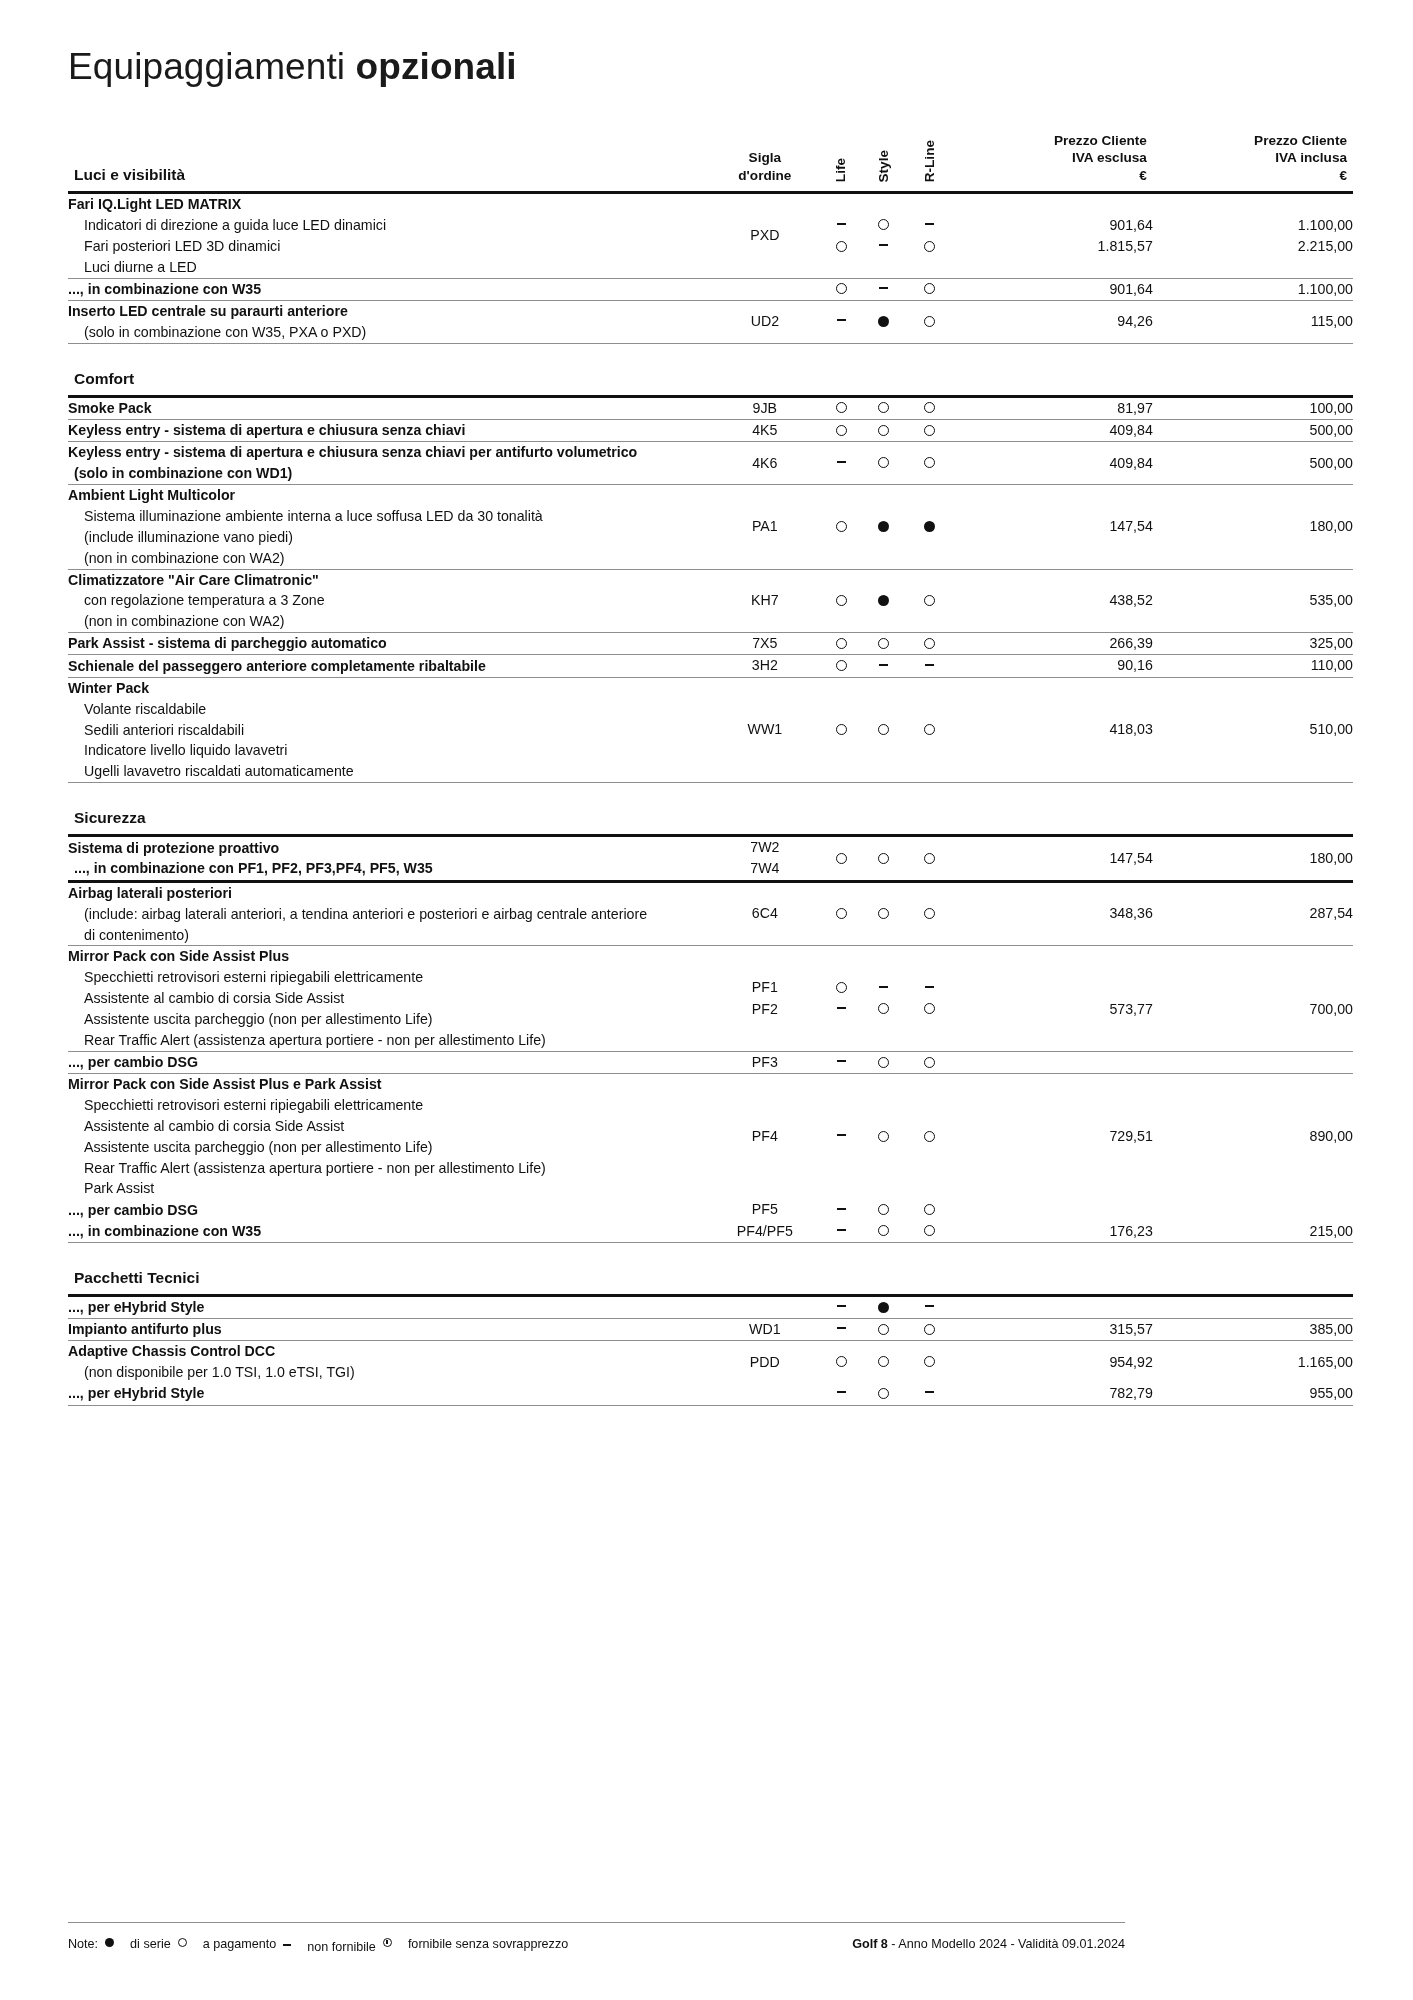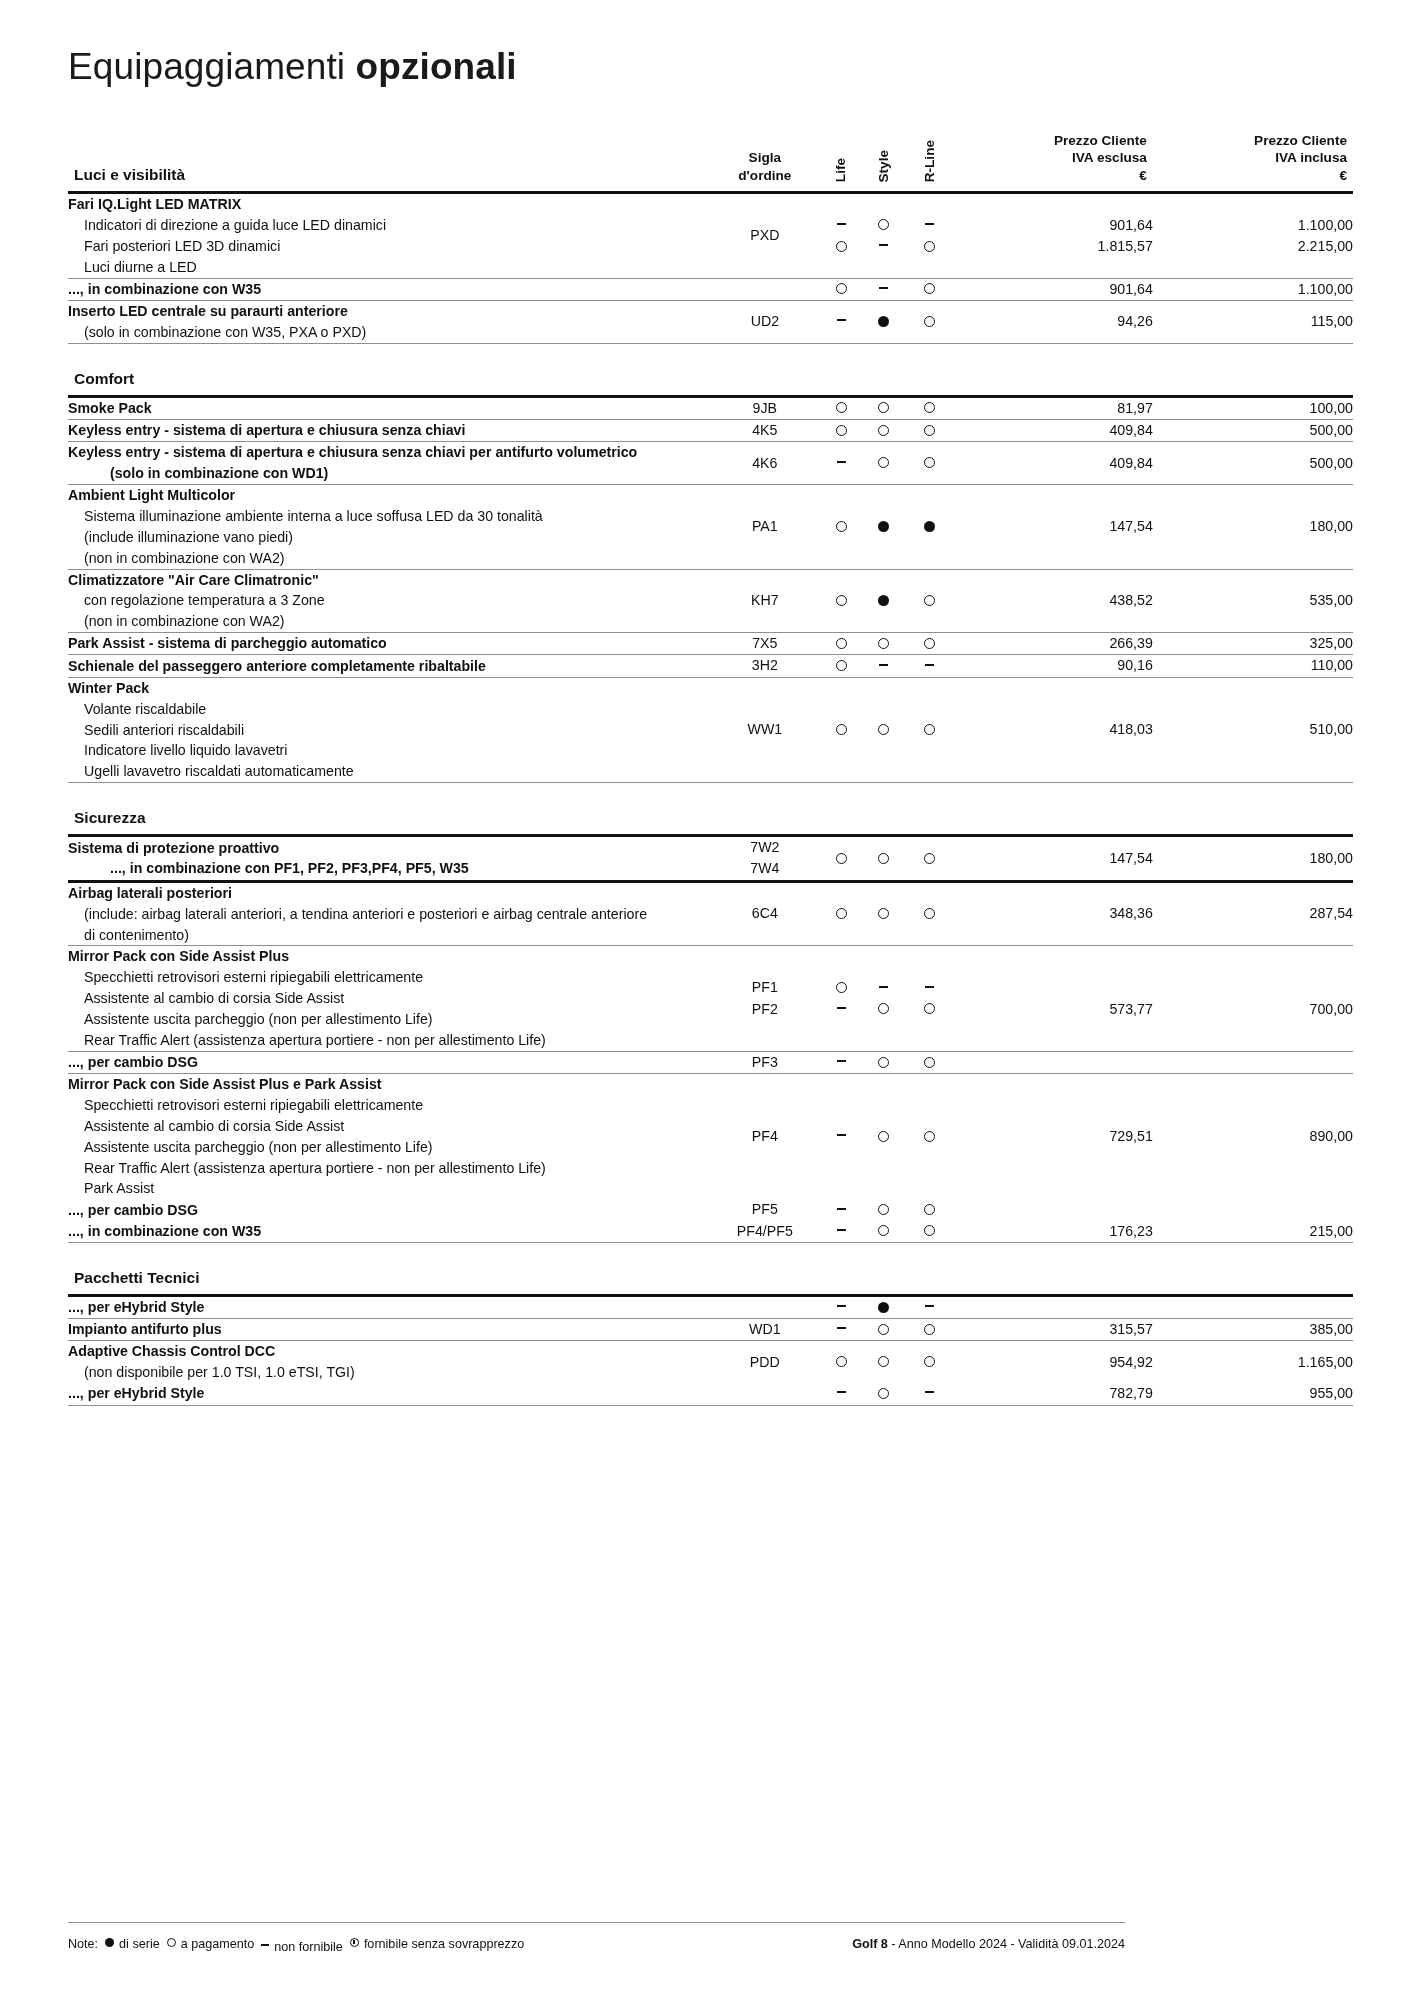--- a/index.html
+++ b/index.html
@@ -96,21 +96,21 @@
   tr.item td {
     vertical-align: middle;
     padding: 0;
   }
   td.desc {
     padding: 5px 4px 5px 6px;
     line-height: 1.47;
   }
   .t-bold   { font-weight: 700; }
   .t-ind    { padding-left: 16px; display: block; font-weight: 400; }
-  .t-ind2   { padding-left: 6px; display: block; font-weight: 700; margin-left: 36px; }
+  .t-ind2   { padding-left: 6px; display: block; font-weight: 700; }
   .line     { display: block; white-space: nowrap; }
 
   td.code {
     text-align: center;
     font-size: 14.2px;
     font-weight: 400;
     line-height: 1.5;
   }
   td.mark {
     text-align: center;
@@ -155,21 +155,21 @@
     bottom: 46px;
     border-top: 1.6px solid #8e8e8e;
     padding-top: 14px;
     display: flex;
     justify-content: space-between;
     align-items: baseline;
     font-size: 12.6px;
   }
   .legend { display: flex; align-items: baseline; gap: 7px; white-space: nowrap; }
   .legend .lbl { font-weight: 400; }
-  .legend .grp { display: inline-flex; align-items: center; gap: 5px; }
+  .legend .grp { display: inline-flex; align-items: center; gap: 16px; }
   .legend .sym-o, .legend .sym-f { width: 9px; height: 9px; }
   .legend .sym-d { width: 8px; }
   .sym-fs {
     display:inline-block;
     width: 9px; height: 9px;
     border: 1.5px solid #111;
     border-radius: 50%;
     vertical-align: middle;
     position: relative; top: -1px;
   }

